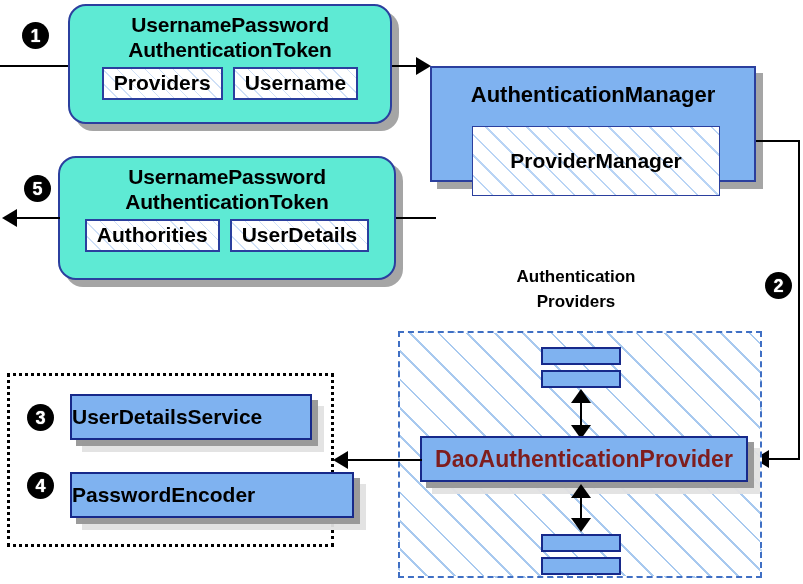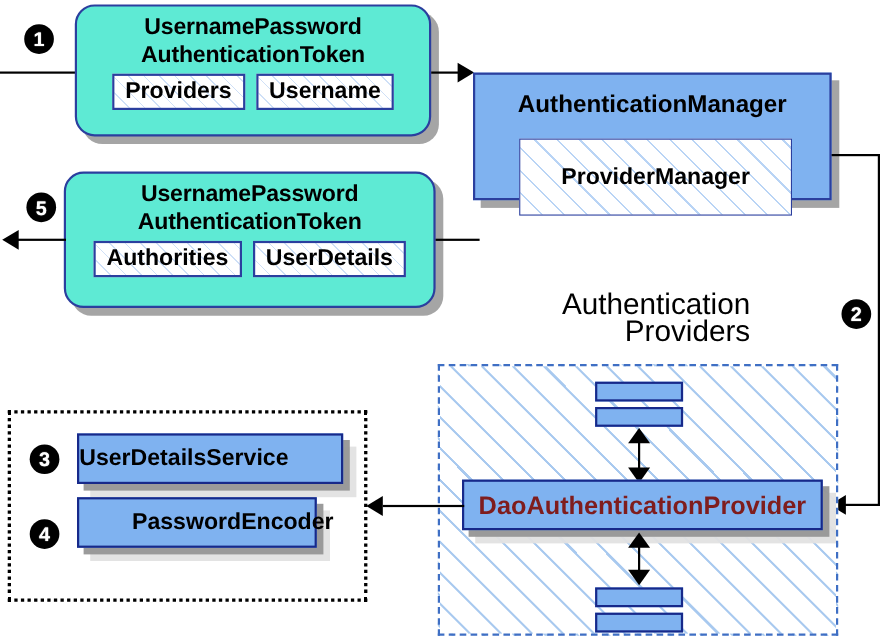--- a/index.html
+++ b/index.html
@@ -91,21 +91,21 @@
   }
   .arrow-up{
     width:0;height:0;border-left:10px solid transparent;border-right:10px solid transparent;
     border-bottom:14px solid #000;
   }
   .arrow-down{
     width:0;height:0;border-left:10px solid transparent;border-right:10px solid transparent;
     border-top:14px solid #000;
   }
   .section-label{
-    color:#000;font-weight:normal;font-size:27px;line-height:25px;text-align:right;
+    color:#000;font-weight:bold;font-size:17px;line-height:25px;text-align:center;
     white-space:pre-line;
   }
 </style>
 </head>
 <body>
 
 <div id="stage">
 
   <div class="abs hline" style="left:0px;top:65px;width:70px;"></div>
   <div class="abs num" style="left:22px;top:22px;">1</div>
@@ -178,17 +178,17 @@
   <div class="abs arrow-left" style="left:333px;top:451px;"></div>
 
   <div class="abs dotted-region" style="left:7px;top:373px;width:327px;height:174px;"></div>
 
   <div class="abs num" style="left:27px;top:404px;">3</div>
   <div class="abs svc-card" style="left:70px;top:394px;width:242px;height:46px;">
     <span>UserDetailsService</span>
   </div>
 
   <div class="abs num" style="left:27px;top:472px;">4</div>
-  <div class="abs svc-card" style="left:70px;top:452px;width:218px;height:46px;padding-left:48px;">
+  <div class="abs svc-card" style="left:70px;top:472px;width:284px;height:46px;">
     <span>PasswordEncoder</span>
   </div>
 
 </div>
 
 </body></html>

